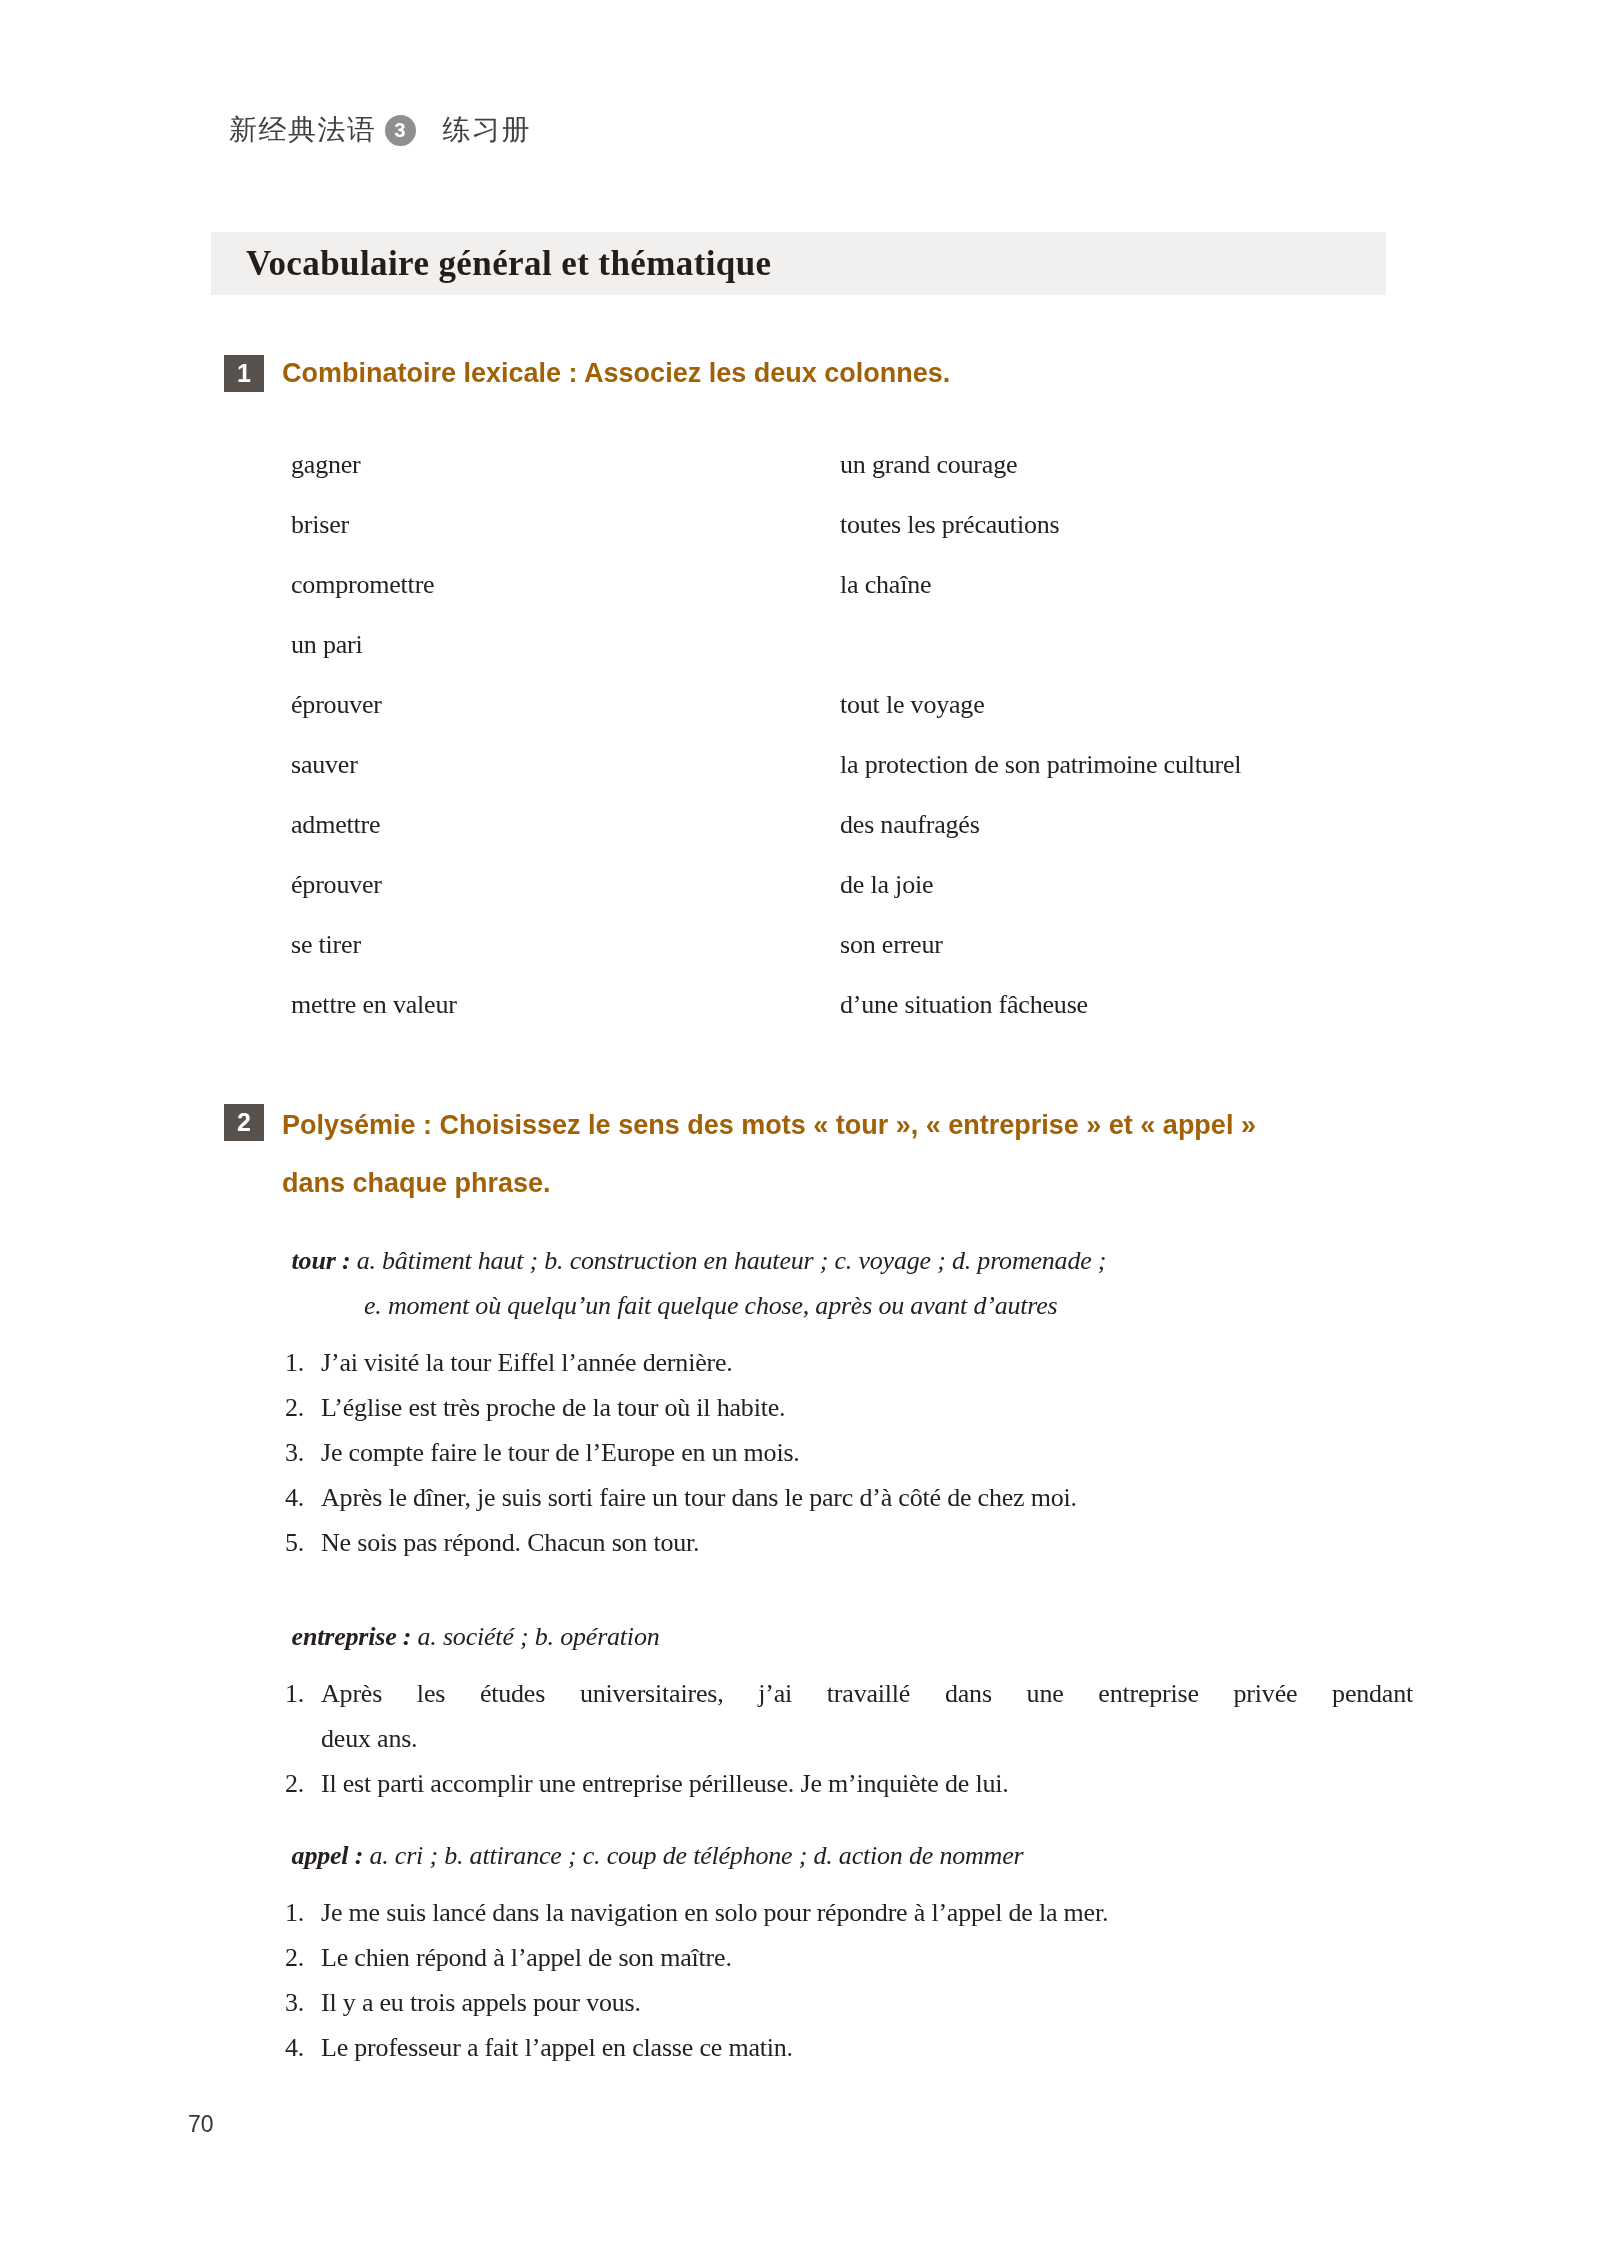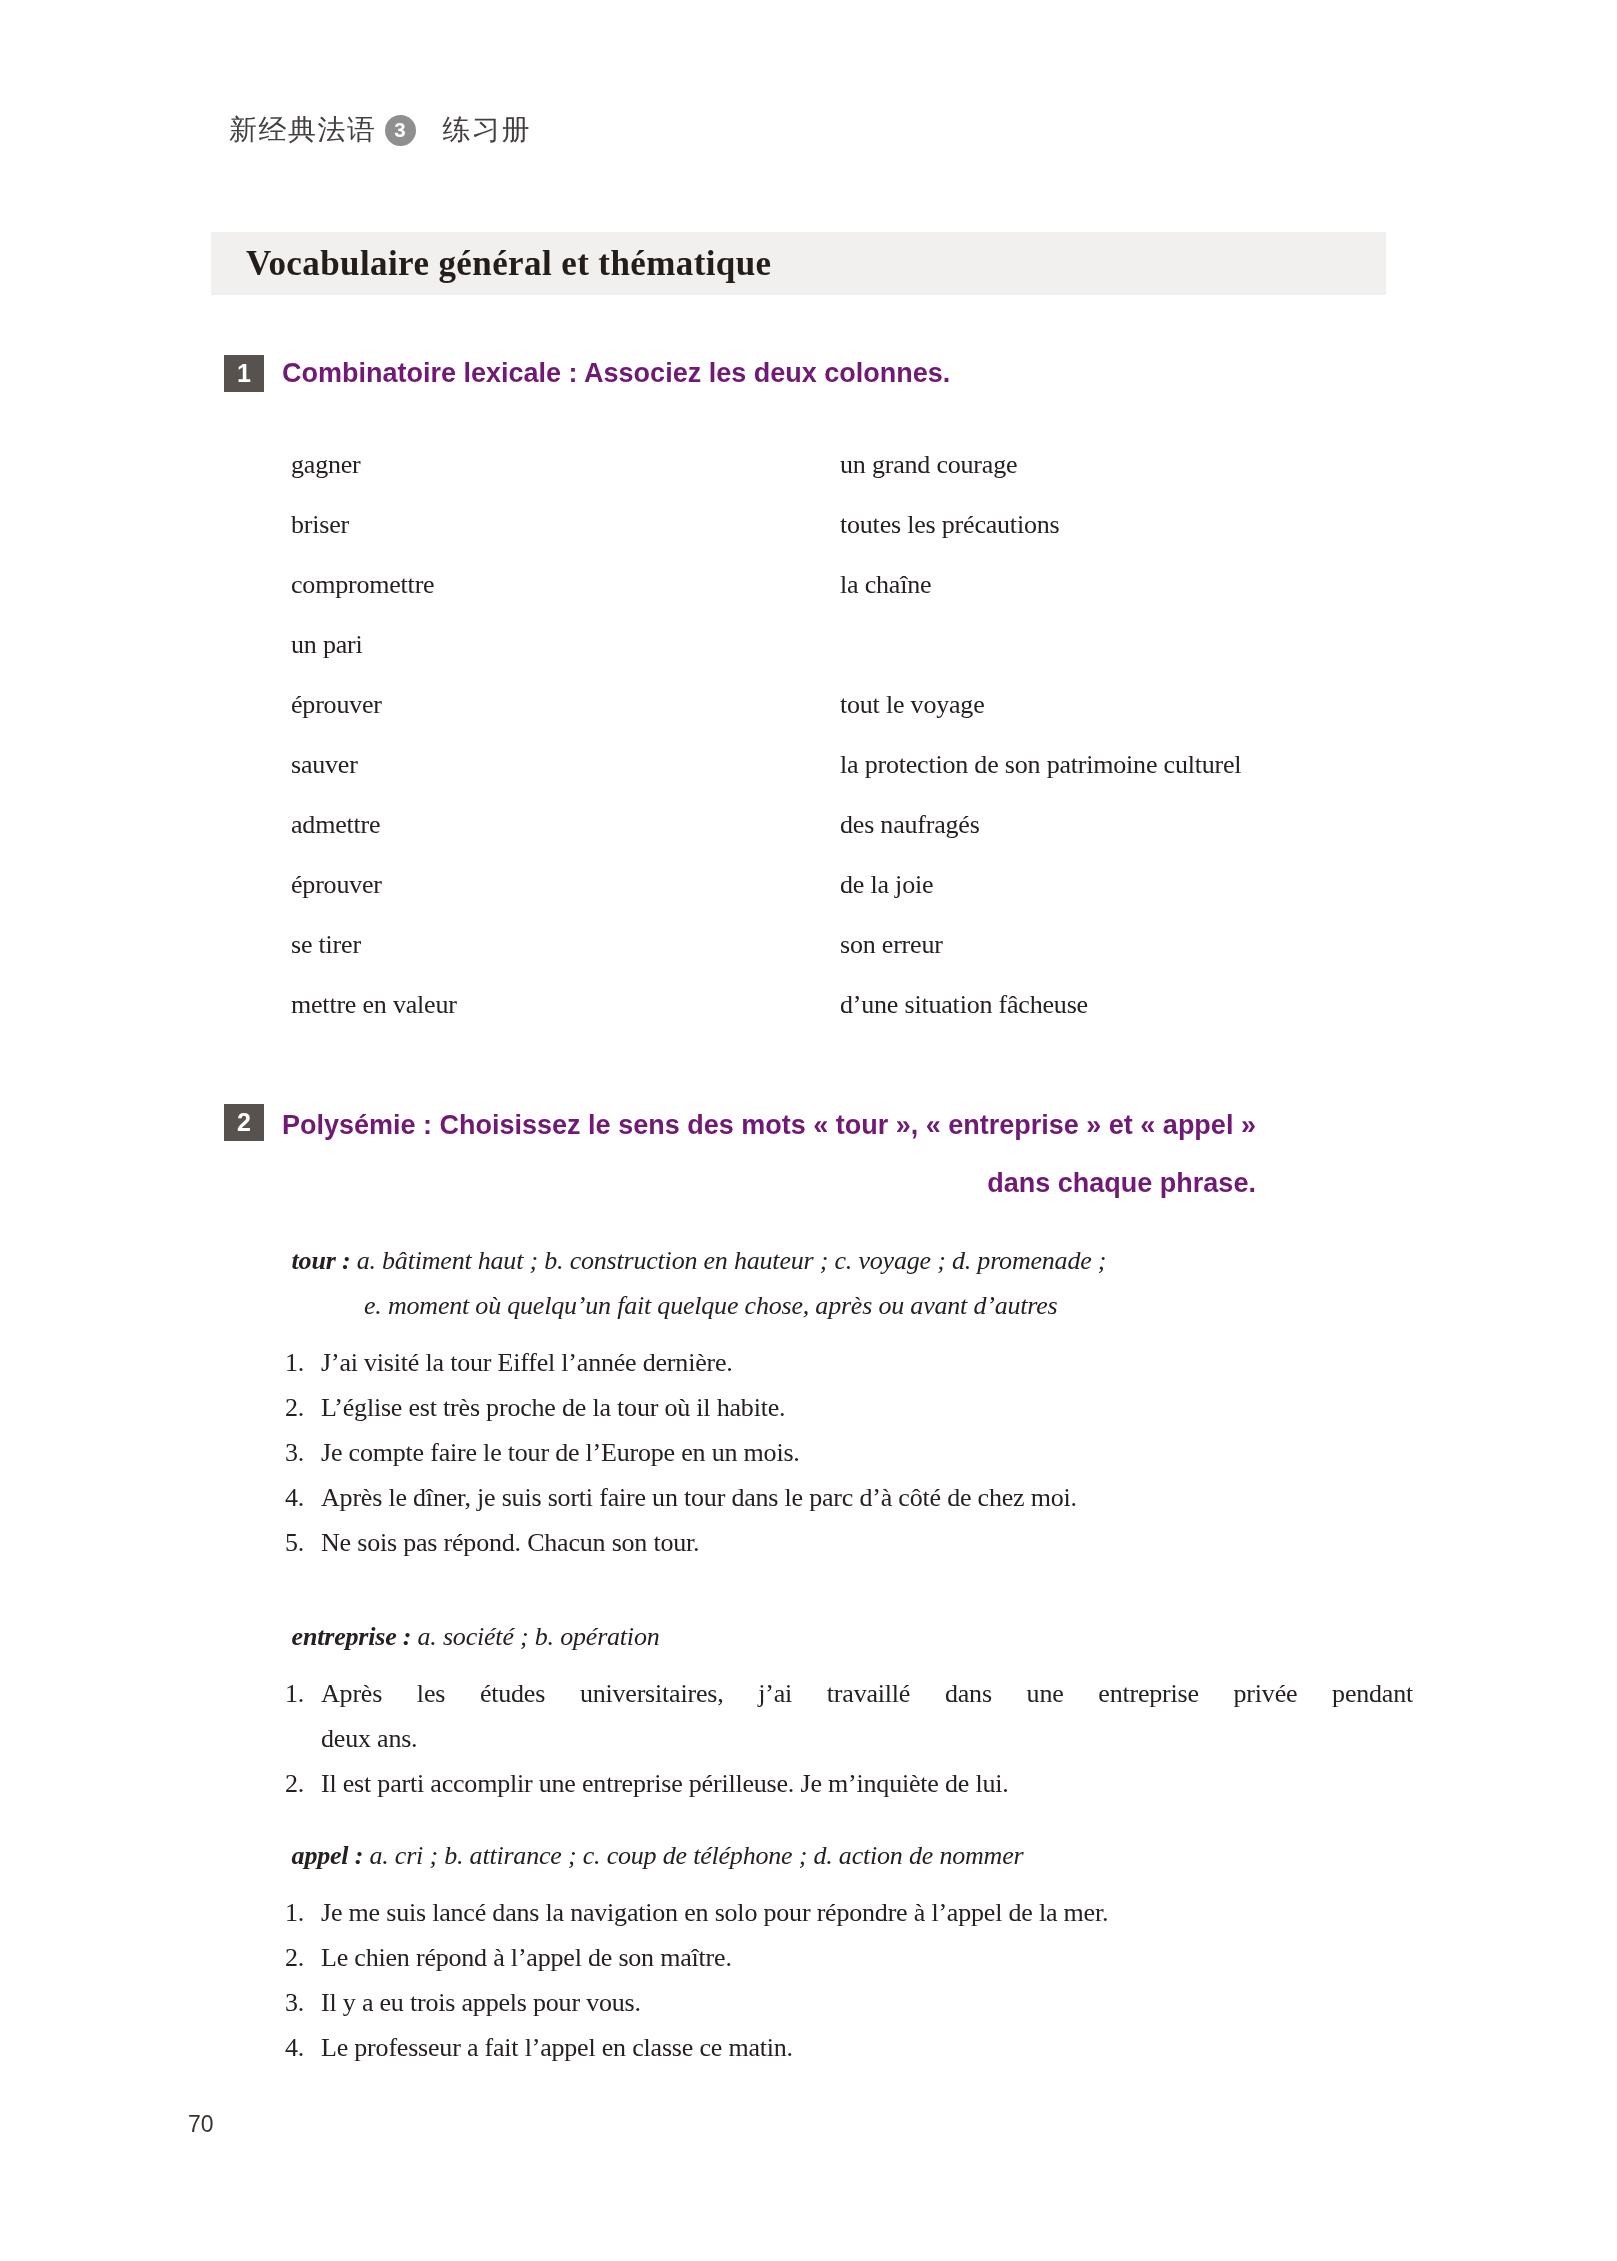--- a/index.html
+++ b/index.html
@@ -73,21 +73,21 @@
     display: flex;
     align-items: center;
     justify-content: center;
   }
   .ex-title {
     position: absolute;
     left: 282px;
     font-family: "Liberation Sans", sans-serif;
     font-weight: bold;
     font-size: 27px;
-    color: #701a75;
+    color: #a16207;
   }
   .ex-title .tline { line-height: 58px; }
 
   
   .pairs {
     position: absolute;
     left: 291px;
     top: 450px;
     width: 1115px;
   }
@@ -183,21 +183,21 @@
       <div class="pair-left">se tirer</div>
       <div class="pair-right">son erreur</div>
     </div>
     <div class="pair-row">
       <div class="pair-left">mettre en valeur</div>
       <div class="pair-right">d’une situation fâcheuse</div>
     </div>
   </div>
 
   <div class="numbox" style="left:224px; top:1104px;">2</div>
-  <div class="ex-title" style="top:1096px;text-align:right;">
+  <div class="ex-title" style="top:1096px;">
     <div class="tline">Polysémie : Choisissez le sens des mots « tour », « entreprise » et « appel »</div>
     <div class="tline">dans chaque phrase.</div>
   </div>
 
   <div class="group" style="top:1238px;">
     <div class="defline">
       <span class="defword">tour :</span>
       <span>a. bâtiment haut ; b. construction en hauteur ; c. voyage ; d. promenade ;</span>
     </div>
     <div class="defline indent">e. moment où quelqu’un fait quelque chose, après ou avant d’autres</div>

